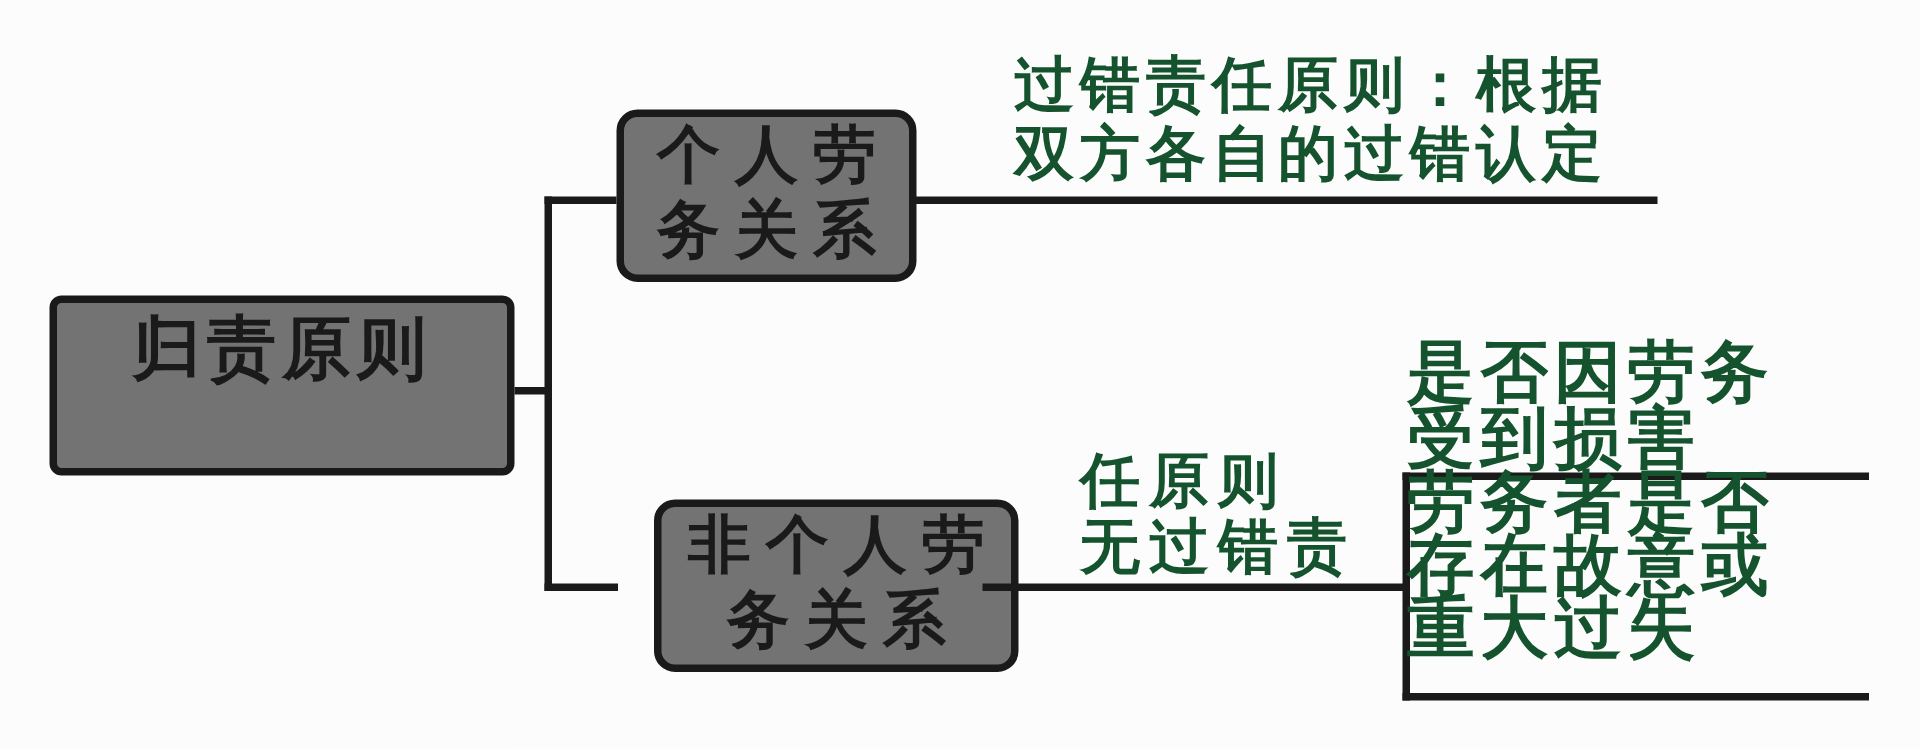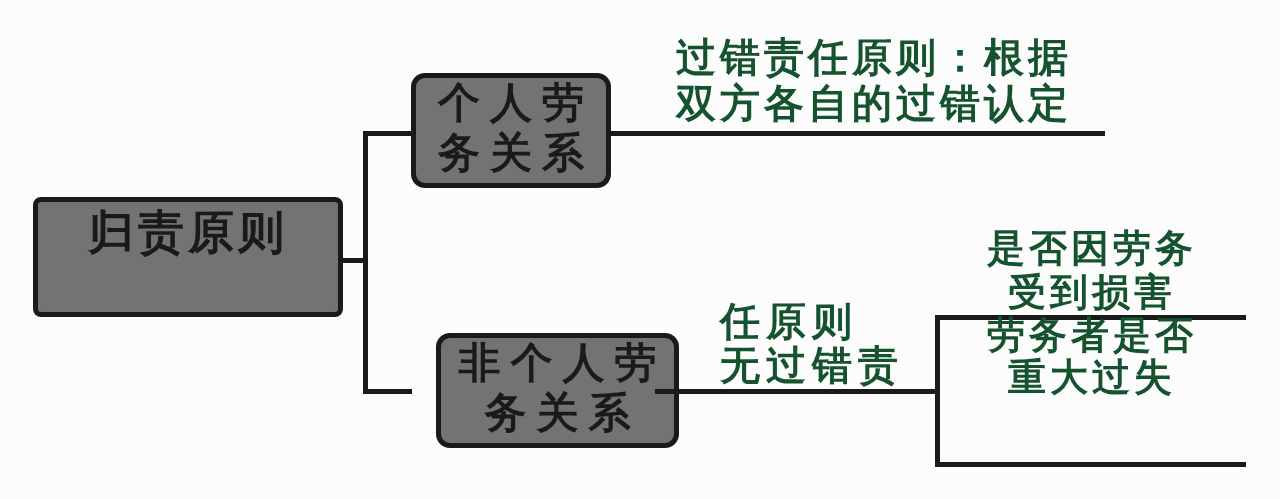--- a/index.html
+++ b/index.html
@@ -58,22 +58,22 @@
   .caption-top{
     left:676px; top:34px;
     font-size:40px; line-height:46px; letter-spacing:4px;
   }
   .caption-mid{
     left:720px; top:299px;
     font-size:40px; line-height:44px; letter-spacing:6px;
   }
   .caption-leaf{
     width:308px;
-    text-align:center;
-    font-size:38px;
+    text-align:left;
+    font-size:45px;
   }
   .caption-leaf-1{ left:938px; top:226px; line-height:44px; letter-spacing:4px; }
   .caption-leaf-2{ left:938px; top:314px; line-height:42px; letter-spacing:4px; }
 </style>
 </head>
 <body>
 
 <div class="canvas">
 
   <div class="node node-root">
@@ -111,16 +111,17 @@
   <div class="line" style="left:935px; top:315px; width:311px; height:5px;"></div>
   <div class="line" style="left:935px; top:462px; width:311px; height:5px;"></div>
 
   <div class="caption caption-leaf caption-leaf-1">
     <div>是否因劳务</div>
     <div>受到损害</div>
   </div>
 
   <div class="caption caption-leaf caption-leaf-2">
     <div>劳务者是否</div>
+    <div>存在故意或</div>
     <div>重大过失</div>
   </div>
 
 </div>
 
 </body></html>

